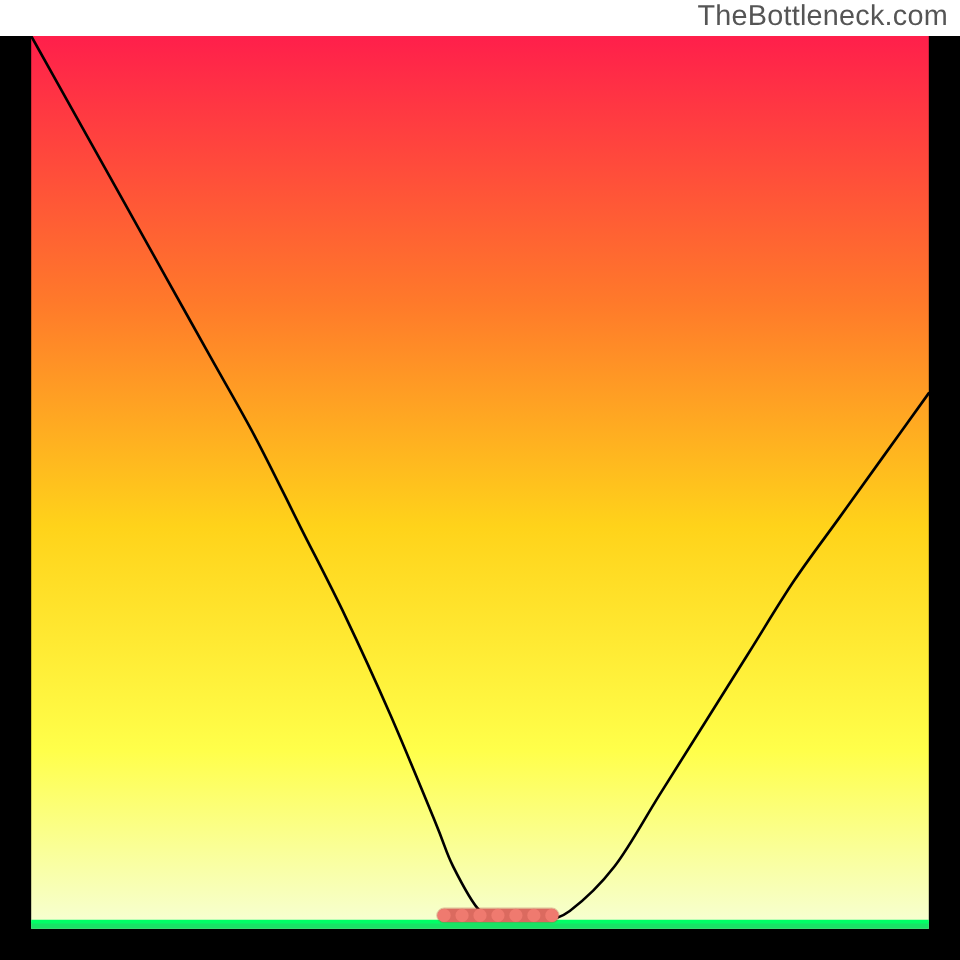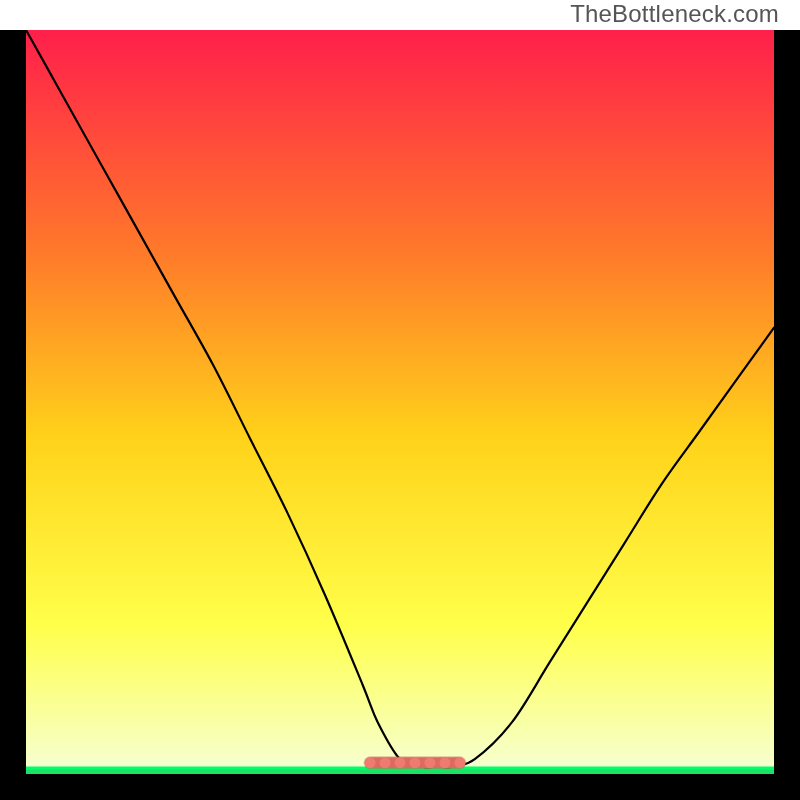--- a/index.html
+++ b/index.html
@@ -12,21 +12,21 @@
     overflow: hidden;
   }
   .outer {
     position: relative;
     width: 800px;
     height: 800px;
   }
   .watermark {
     position: absolute;
     top: 0px;
-    right: 21px;
+    right: 10px;
     color: #555;
     font-size: 24px;
     font-weight: 400;
     z-index: 10;
     letter-spacing: 0.2px;
   }
   .plot {
     position: absolute;
     left: 0;
     top: 30px;

